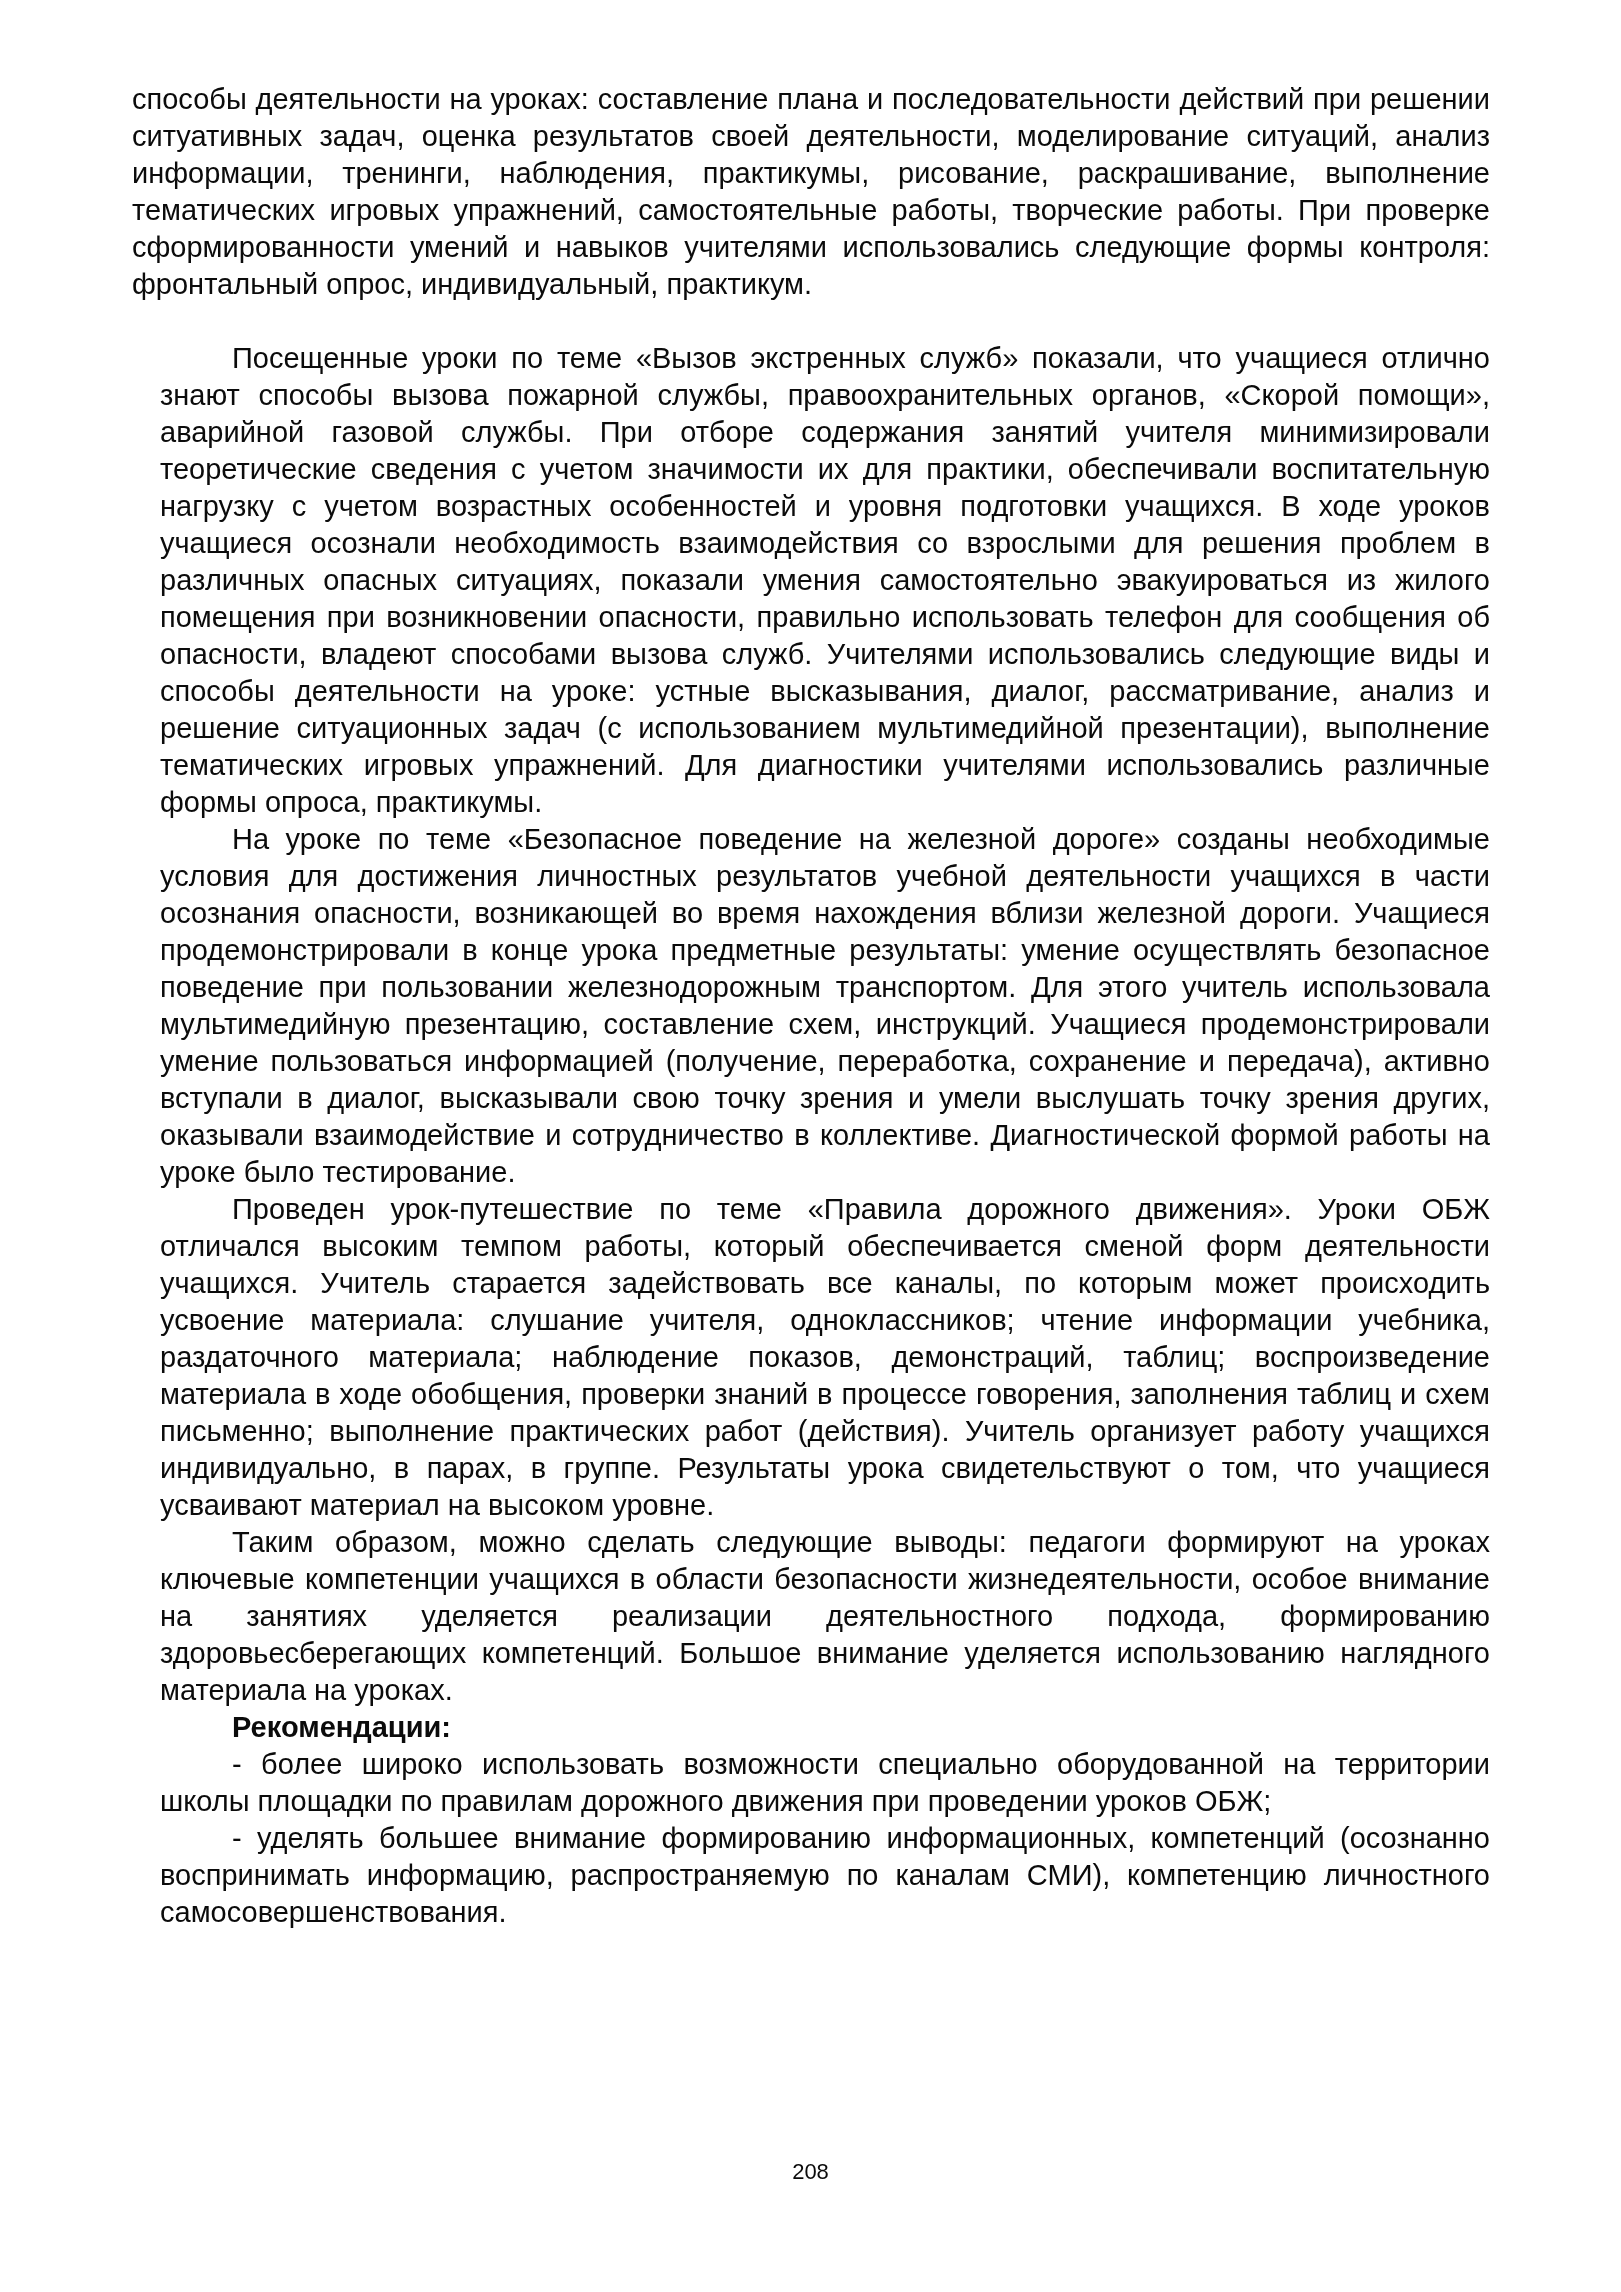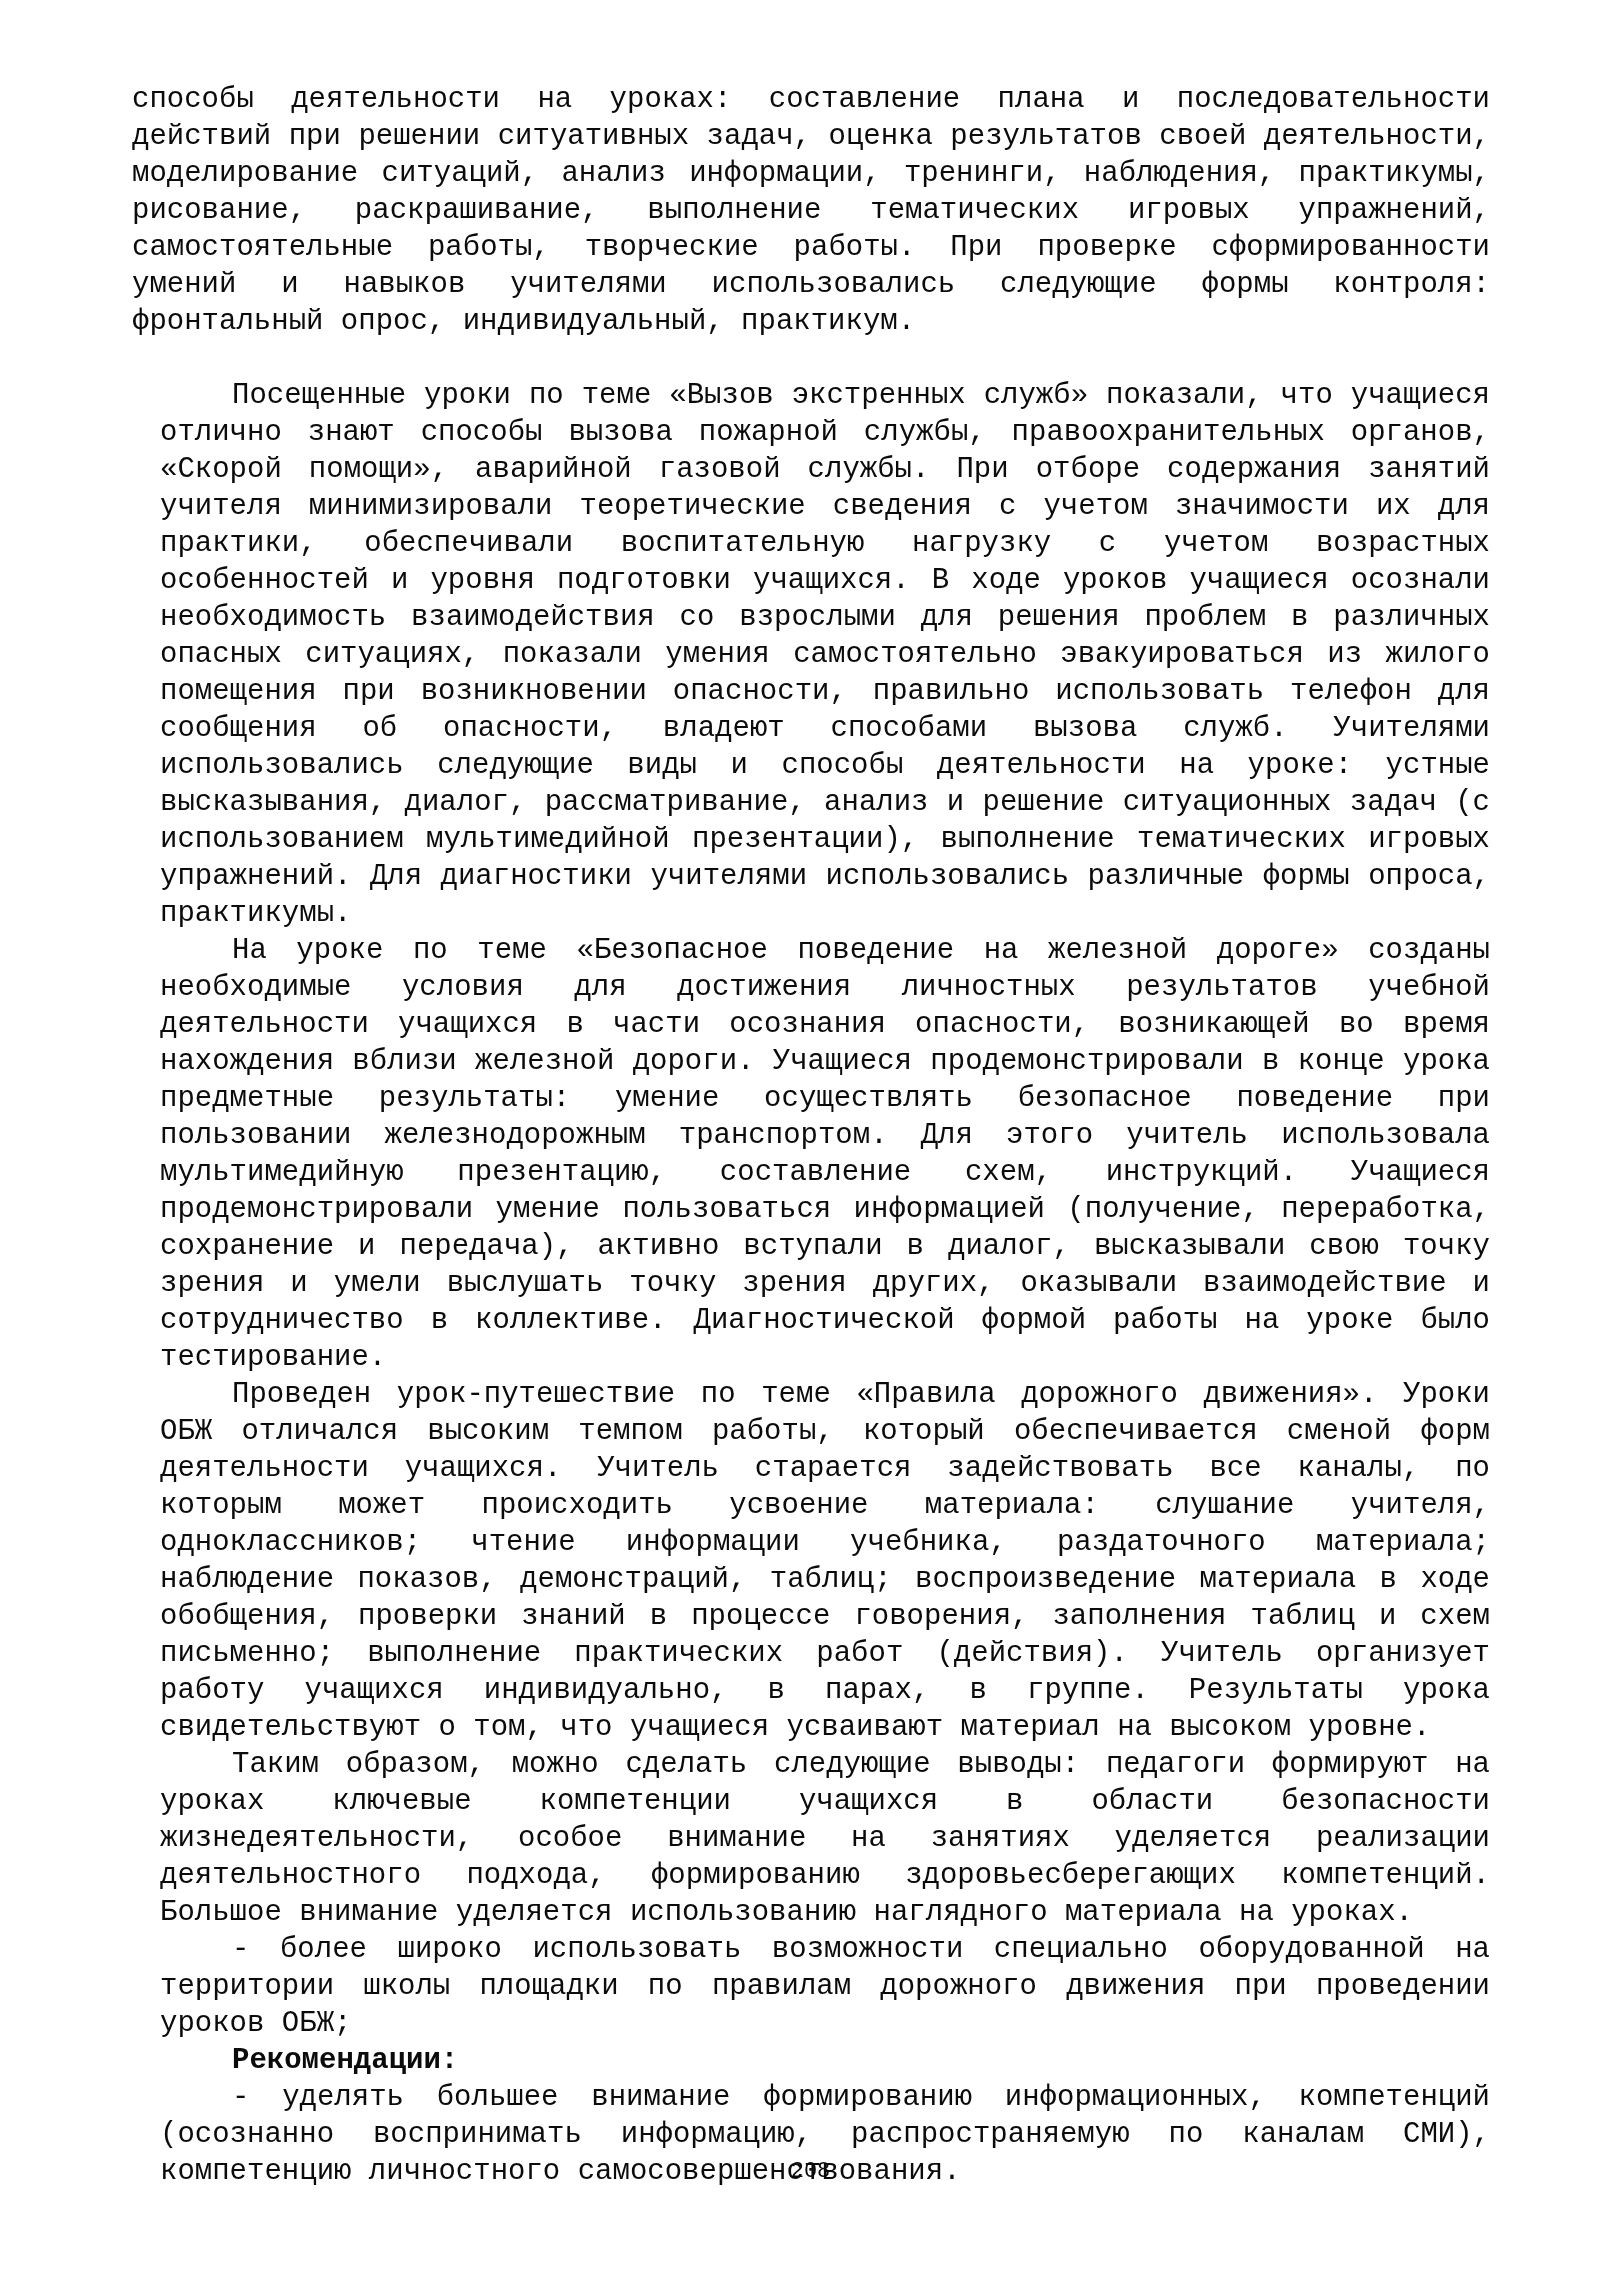--- a/index.html
+++ b/index.html
@@ -6,21 +6,21 @@
     margin: 0;
     padding: 0;
     background: #ffffff;
   }
   .page {
     position: relative;
     width: 1621px;
     height: 2293px;
     background: #ffffff;
     overflow: hidden;
-    font-family: Liberation Mono, monospace;
+    font-family: Liberation Sans, sans-serif;
     color: #0b0b0b;
   }
   .text-block {
     position: absolute;
     left: 132px;
     top: 81px;
     width: 1358px;
     font-size: 29px;
     line-height: 37px;
     text-align: justify;
@@ -52,19 +52,19 @@
 </head>
 <body>
 
 <div class="page">
   <div class="text-block">
     <p class="para">способы деятельности на уроках: составление плана и последовательности действий при решении ситуативных задач, оценка результатов своей деятельности, моделирование ситуаций, анализ информации, тренинги, наблюдения, практикумы, рисование, раскрашивание, выполнение тематических игровых упражнений, самостоятельные работы, творческие работы. При проверке сформированности умений и навыков учителями использовались следующие формы контроля: фронтальный опрос, индивидуальный, практикум.</p>
     <p class="para indent gap-before">Посещенные уроки по теме «Вызов экстренных служб»  показали, что учащиеся отлично знают способы вызова пожарной службы, правоохранительных органов,  «Скорой помощи», аварийной газовой службы. При отборе содержания занятий учителя минимизировали теоретические сведения с учетом значимости их для практики, обеспечивали воспитательную нагрузку с учетом возрастных особенностей и уровня подготовки учащихся. В ходе уроков учащиеся осознали необходимость взаимодействия со взрослыми для решения проблем в различных опасных ситуациях, показали умения самостоятельно эвакуироваться из жилого помещения при возникновении опасности, правильно использовать телефон для сообщения об опасности, владеют способами вызова служб. Учителями использовались следующие виды и способы деятельности на уроке: устные высказывания, диалог, рассматривание, анализ  и решение ситуационных  задач (с использованием мультимедийной презентации), выполнение тематических игровых упражнений. Для диагностики учителями использовались различные формы опроса, практикумы.</p>
     <p class="para indent">На уроке по теме «Безопасное поведение на железной дороге» созданы необходимые условия для достижения личностных результатов учебной деятельности учащихся в части осознания опасности, возникающей во время нахождения вблизи железной дороги. Учащиеся продемонстрировали в конце урока предметные результаты: умение осуществлять безопасное поведение при пользовании железнодорожным транспортом. Для этого учитель использовала мультимедийную презентацию, составление схем, инструкций. Учащиеся продемонстрировали умение пользоваться информацией (получение, переработка, сохранение и передача), активно вступали в диалог, высказывали свою точку зрения и умели выслушать точку зрения других, оказывали взаимодействие и сотрудничество в коллективе. Диагностической формой работы на уроке было тестирование.</p>
     <p class="para indent">Проведен урок-путешествие по теме «Правила дорожного движения». Уроки ОБЖ отличался высоким темпом работы, который обеспечивается сменой форм деятельности учащихся. Учитель старается задействовать все каналы,  по которым может происходить усвоение материала: слушание учителя, одноклассников; чтение информации учебника, раздаточного  материала; наблюдение показов, демонстраций, таблиц; воспроизведение материала в ходе обобщения, проверки знаний в процессе говорения, заполнения таблиц и схем письменно; выполнение практических работ (действия). Учитель организует работу учащихся индивидуально, в парах, в группе. Результаты урока свидетельствуют о том, что учащиеся усваивают материал на высоком уровне.</p>
     <p class="para indent">Таким образом, можно сделать следующие выводы: педагоги формируют на уроках ключевые компетенции учащихся в области безопасности жизнедеятельности, особое внимание на занятиях уделяется реализации деятельностного подхода, формированию здоровьесберегающих компетенций. Большое внимание уделяется использованию наглядного материала на уроках.</p>
+    <p class="para indent bold-head">Рекомендации:</p>
     <p class="para indent">- более широко использовать возможности специально оборудованной на территории школы площадки по правилам дорожного движения при проведении уроков ОБЖ;</p>
-    <p class="para indent bold-head">Рекомендации:</p>
     <p class="para indent">- уделять большее внимание формированию информационных, компетенций (осознанно воспринимать информацию, распространяемую по каналам СМИ), компетенцию личностного самосовершенствования.</p>
   </div>
   <div class="page-number">208</div>
 </div>
 
 
 </body></html>

